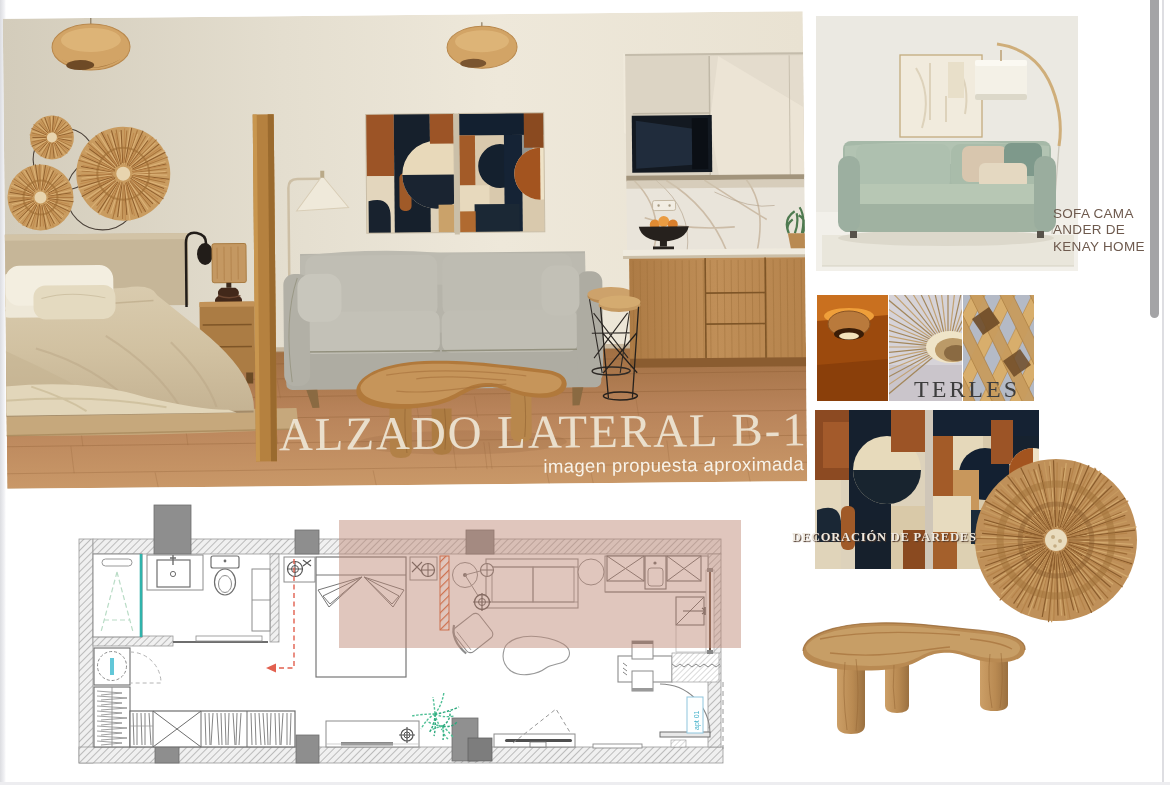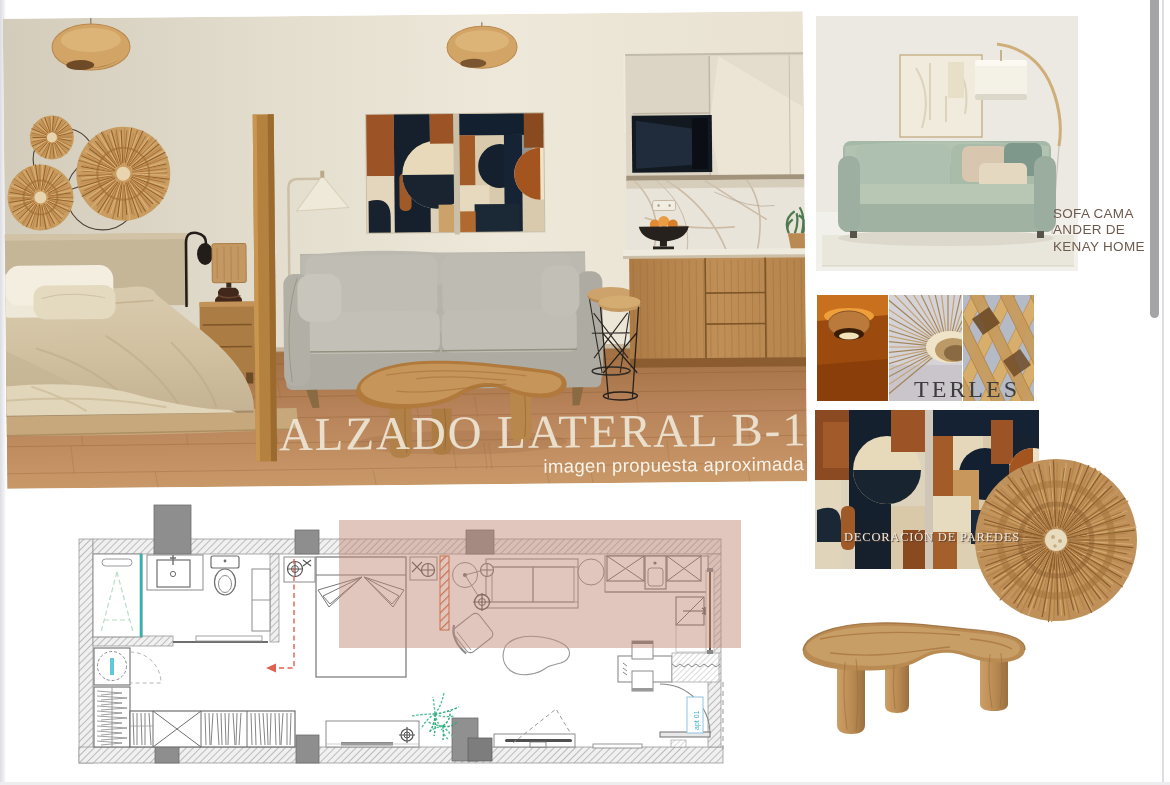--- a/index.html
+++ b/index.html
@@ -938,21 +938,21 @@
         <line x1="94.0" y1="78.8" x2="114.1" y2="71.3" stroke="#8a5a2a" stroke-width="1.0"></line>
         <line x1="95.6" y1="79.5" x2="116.1" y2="73.9" stroke="#b0804a" stroke-width="1.0"></line>
         <line x1="93.9" y1="80.9" x2="113.8" y2="77.1" stroke="#8a5a2a" stroke-width="1.0"></line>
         <line x1="94.7" y1="82.0" x2="113.6" y2="80.5" stroke="#b0804a" stroke-width="1.0"></line>
         <circle cx="83" cy="83" r="11" fill="#e9dcbe"></circle>
         <circle cx="80" cy="80" r="2" fill="#c5ad83"></circle>
         <circle cx="87" cy="84" r="2" fill="#c5ad83"></circle>
         <circle cx="82" cy="89" r="1.8" fill="#c5ad83"></circle>
       </svg></div>
 
-<div class="abs" style="left:844px;top:530px;width:250px;color:#efe9df;font-family:'Liberation Serif',serif;font-weight:normal;font-size:12.5px;letter-spacing:0.8px;text-shadow:1px 1px 1px #50392b;">DECORACIÓN DE PAREDES</div>
+<div class="abs" style="left:792px;top:530px;width:250px;color:#efe9df;font-family:'Liberation Serif',serif;font-weight:bold;font-size:12.5px;letter-spacing:0.8px;text-shadow:1px 1px 1px #50392b;">DECORACIÓN DE PAREDES</div>
 
 <div class="abs" style="left:790px;top:607px;width:250px;height:145px;"><svg width="250" height="145" viewBox="0 0 250 145">
         <defs>
           <linearGradient id="legg" x1="0" y1="0" x2="1" y2="0">
             <stop offset="0" stop-color="#cc9f67"></stop>
             <stop offset="0.55" stop-color="#b98a52"></stop>
             <stop offset="1" stop-color="#9a7040"></stop>
           </linearGradient>
         </defs>
         <path d="M47,50 L75,50 L75,118 Q75,127 61,127 Q47,127 47,118 Z" fill="url(#legg)"></path>

